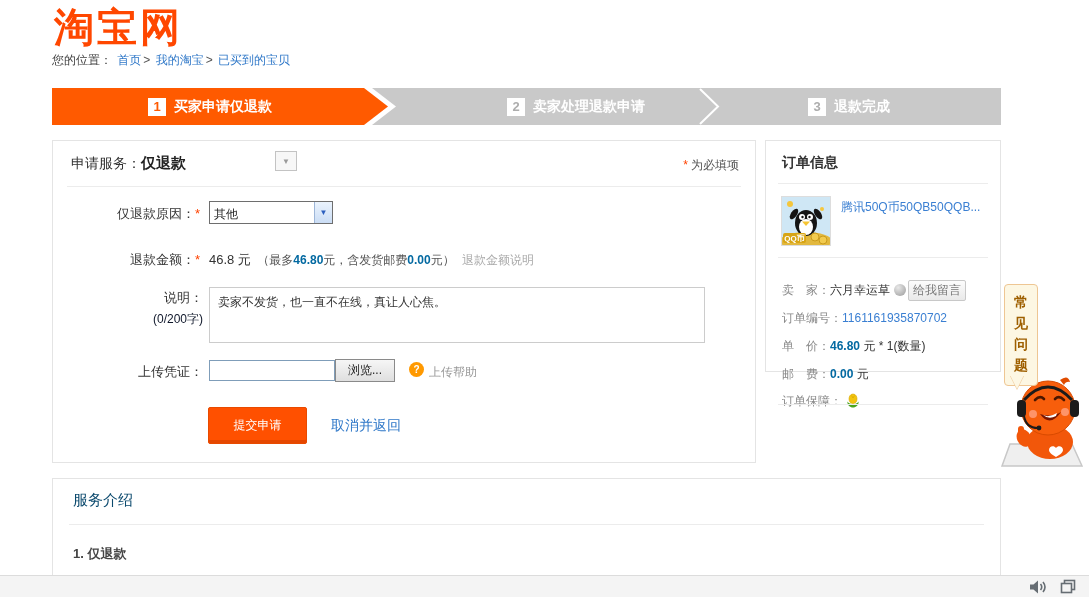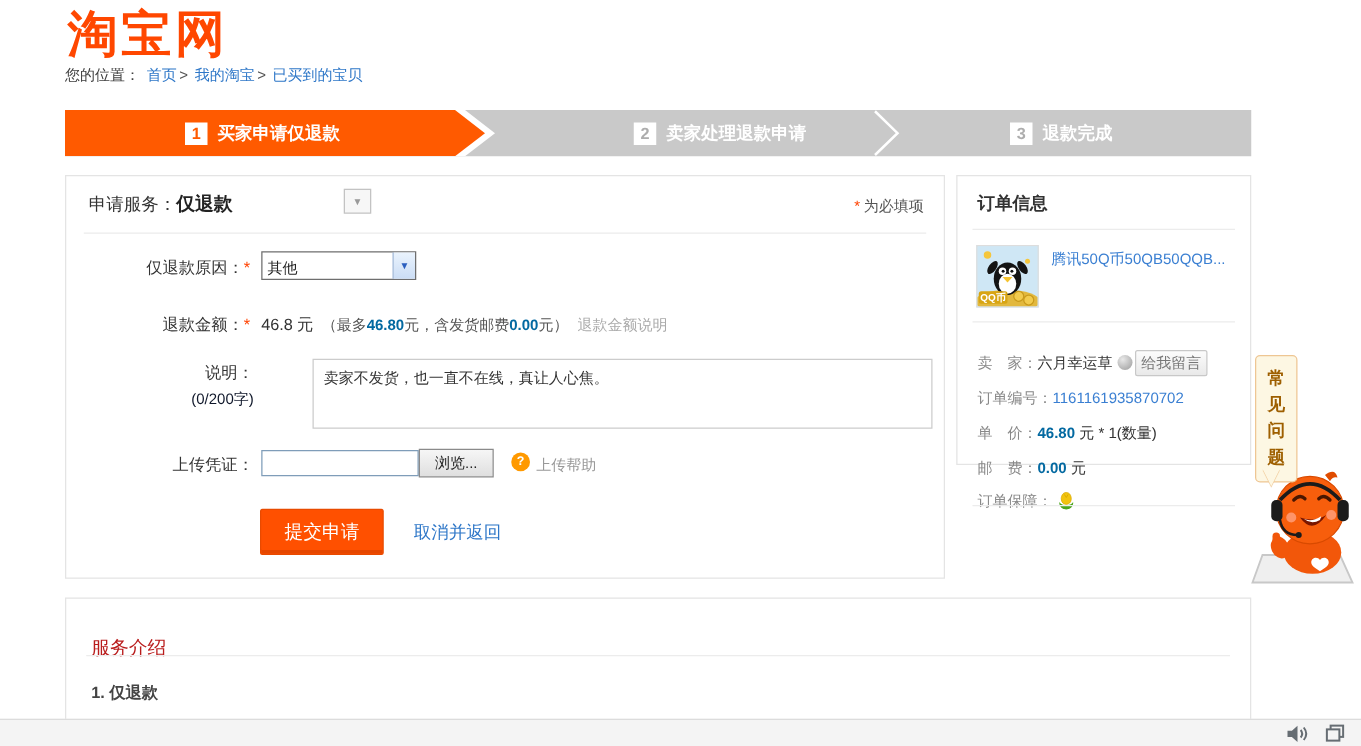--- a/index.html
+++ b/index.html
@@ -40,27 +40,27 @@
   .fake-select { position:absolute; left:156px; top:60px; width:124px; height:23px; border:1px solid #6E6E6E; background:#fff; display:flex; cursor:pointer;font-family:Liberation Serif, serif; }
   .sel-text { flex:1; font-size:12px; color:#222; padding:4px 4px; overflow:hidden; }
   .sel-btn { width:18px; border-left:1px solid #9db6d8; background:linear-gradient(#EAF3FD,#CBDDF5); color:#2B5FBF; font-size:8px; text-align:center; line-height:21px; }
   .row-amount { position:absolute; left:156px; top:110px; font-size:12px; color:#555; }
   .row-amount .val { font-size:13px; color:#333; }
   .orange-num { color:#0369a1; font-weight:bold; }
   .amount-help { color:#AAA; margin-left:4px; }
   .row-amount-label { top:110px; }
   .row-desc-label { top:148px; }
   .desc-counter { position:absolute; left:0; width:150px; top:170px; text-align:right; font-size:12px; color:#0f172a; }
-  .desc-area { position:absolute; left:156px; top:146px; width:496px; height:56px; border:1px solid #CCC; font-size:12px; color:#333; padding:6px 8px; resize:none; font-family:inherit; line-height:16px;margin-left:41px; }
+  .desc-area { position:absolute; left:156px; top:146px; width:496px; height:56px; border:1px solid #CCC; font-size:12px; color:#333; padding:6px 8px; resize:none; font-family:inherit; line-height:16px; }
   .row-upload-label { top:222px; }
   .upload-input { position:absolute; left:156px; top:219px; width:126px; height:21px; border:1px solid #7F9DB9; font-size:12px; padding:2px 4px; }
   .browse-btn { position:absolute; left:282px; top:218px; width:60px; height:23px; background:linear-gradient(#F6F6F6,#DFDFDF); border:1px solid #8A8A8A; font-size:12px; color:#222; cursor:pointer; }
   .help-ico { position:absolute; left:356px; top:221px; width:15px; height:15px; border-radius:50%; background:#F90; color:#fff; font-size:10px; font-weight:bold; text-align:center; line-height:15px; cursor:pointer; }
   .upload-help { position:absolute; left:376px; top:223px; font-size:12px; color:#999; cursor:pointer; }
-  .submit-btn { position:absolute; left:155px; top:266px; width:99px; height:37px; background:#FF5000; color:#fff; font-size:15px; border:1px solid #E84A00; border-radius:2px; box-shadow:inset 0 -3px 0 rgba(0,0,0,.10); cursor:pointer; }
+  .submit-btn { position:absolute; left:155px; top:266px; width:99px; height:37px; background:#FF5000; color:#fff; font-size:12px; border:1px solid #E84A00; border-radius:2px; box-shadow:inset 0 -3px 0 rgba(0,0,0,.10); cursor:pointer; }
   .cancel-link { position:absolute; left:278px; top:276px; font-size:14px; color:#2E77C8; text-decoration:none; cursor:pointer; }
 
   
   .box-order { left:765px; top:140px; width:236px; height:232px; }
   .order-title { position:absolute; left:16px; top:13px; font-size:14px; font-weight:bold; color:#333; }
   .od1 { top:42px; left:12px; right:12px; }
   .prod-img { position:absolute; left:15px; top:55px; width:50px; height:50px; border:1px solid #DDD; background:#CFE7F5; }
   .prod-link { position:absolute; left:75px; top:58px; width:152px; font-size:12px; color:#3A7FD2; text-decoration:none; white-space:nowrap; overflow:hidden; cursor:pointer; }
   .od2 { top:116px; left:12px; right:12px; }
   .orow { position:absolute; left:16px; right:8px; font-size:12px; color:#333; white-space:nowrap;margin-top:12px; }
@@ -73,21 +73,21 @@
   .protect-ico { vertical-align:-4px; }
 
   
   .faq { left:1004px; top:284px; width:34px; padding:7px 0 9px; background:#FDF7E3; border:1px solid #EEC693; border-radius:4px; text-align:center; z-index:5; cursor:pointer; }
   .faq-text { display:inline-block; width:15px; word-break:break-all; font-size:14px; font-weight:bold; color:#9E5F00; line-height:21px; }
   .faq-tail { left:1010px; top:375px; width:0; height:0; border-left:7px solid transparent; border-right:7px solid transparent; border-top:14px solid #FDF7E3; filter:drop-shadow(0 1px 0 #EEC693); z-index:5; }
   .mascot { left:1000px; top:366px; z-index:4; }
 
   
   .box-intro { left:52px; top:478px; width:949px; height:110px; }
-  .intro-title { position:absolute; left:20px; top:30px; font-size:15px; color:#b91c1c; }
+  .intro-title { position:absolute; left:20px; top:12px; font-size:15px; color:#0c4a6e; }
   .id1 { top:45px; left:16px; right:16px; }
   .intro-item { position:absolute; left:20px; top:66px; font-size:13px; font-weight:bold; color:#444; }
 
   
   .statusbar { left:0; top:575px; width:1089px; height:22px; background:#F4F4F4; border-top:1px solid #DCDCDC; z-index:9; }
   .sb-ico { position:absolute; top:3px; cursor:pointer; }
   .ico-vol { right:42px; }
   .ico-restore { right:13px; }
 </style>
 </head>

